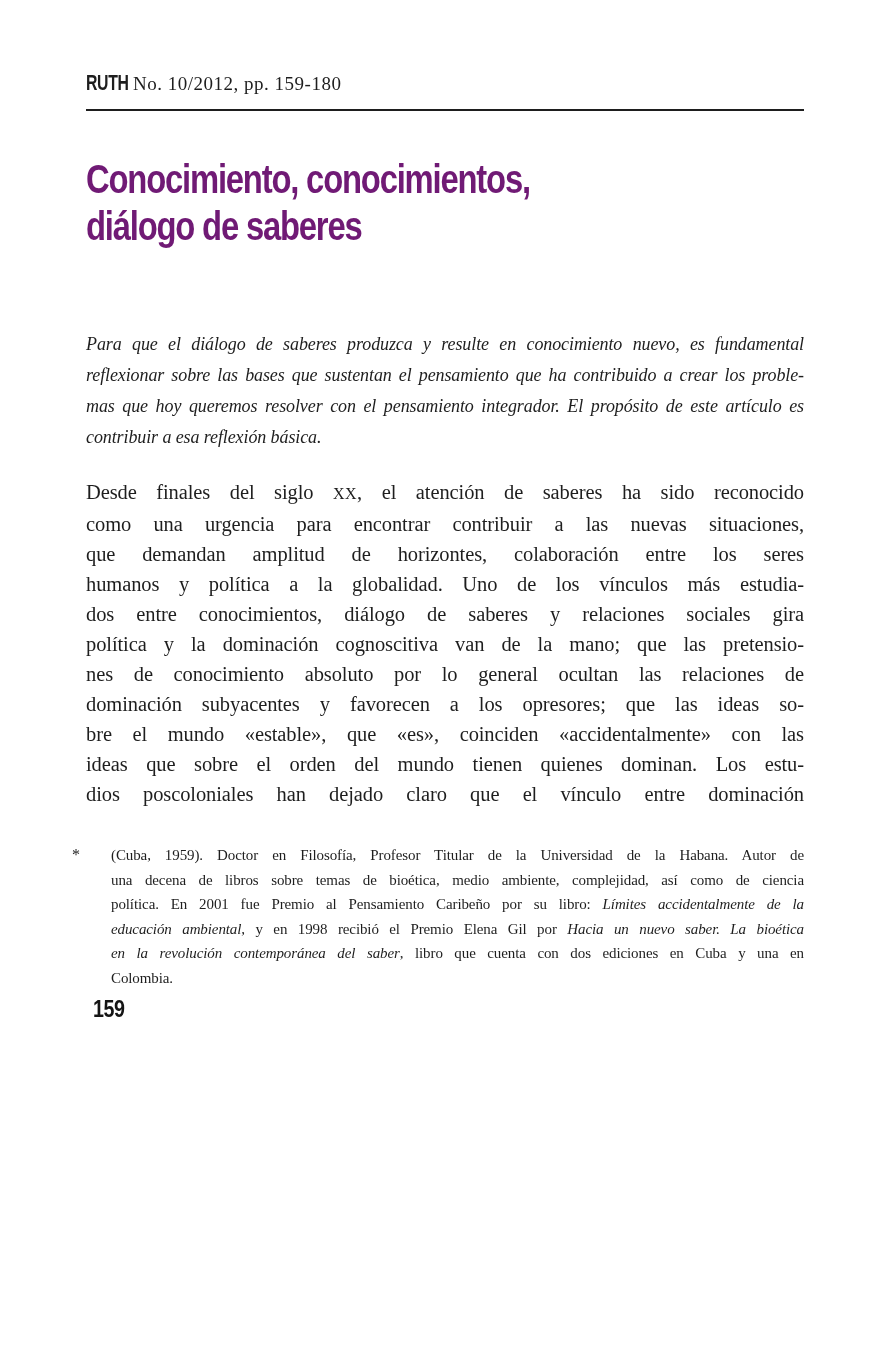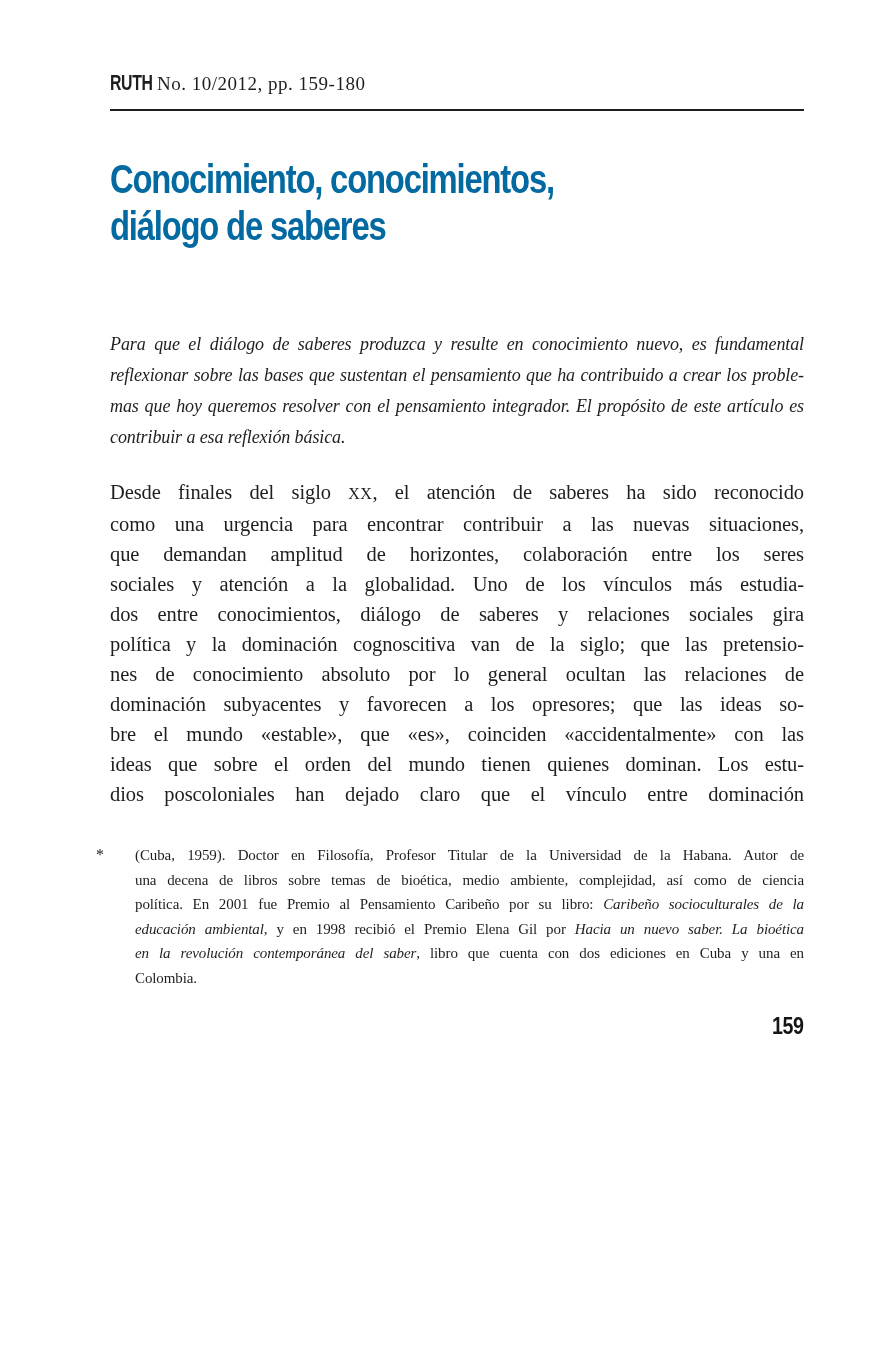--- a/index.html
+++ b/index.html
@@ -4,21 +4,21 @@
 <style>
   * { margin: 0; padding: 0; box-sizing: border-box; }
   html, body { background: #ffffff; }
   body { font-family: "Liberation Serif", serif; color: #1e1e1e; }
 
   .page {
     position: relative;
     width: 892px;
     height: 1330px;
     background: #ffffff;
-    padding: 70px 88px 0 110px;
+    padding: 70px 88px 0 86px;
     overflow: hidden;
   }
 
   
   .header-line {
     display: flex;
     align-items: baseline;
     white-space: nowrap;
   }
   .journal-logo {
@@ -52,21 +52,21 @@
   }
 
   
   .title {
     margin-top: 45px;
     font-family: "Liberation Sans", sans-serif;
     font-weight: bold;
     font-size: 41px;
     line-height: 47px;
     letter-spacing: -1.5px;
-    color: #0369a1;
+    color: #701a75;
   }
   .title-inner {
     display: inline-block;
     transform: scaleX(0.8);
     transform-origin: 0 50%;
     white-space: nowrap;
   }
 
   
   .abstract {
@@ -109,22 +109,21 @@
   }
   .fn-text {
     flex: 1 1 auto;
     font-size: 15px;
     line-height: 24.5px;
     letter-spacing: -0.1px;
   }
 
   
   .page-number-row {
-    margin-top: 22px;
-    text-align: right;
+    margin-top: 5px;
   }
   .page-number {
     font-family: "Liberation Sans", sans-serif;
     font-weight: bold;
     font-size: 24px;
     letter-spacing: -0.5px;
     display: inline-block;
     transform: scaleX(0.82);
     transform-origin: 100% 50%;
     color: #151515;
@@ -155,36 +154,36 @@
       <div class="line"><span>Para que el diálogo de saberes produzca y resulte en conocimiento nuevo, es fundamental</span></div>
       <div class="line"><span>reflexionar sobre las bases que sustentan el pensamiento que ha contribuido a crear los proble-</span></div>
       <div class="line"><span>mas que hoy queremos resolver con el pensamiento integrador. El propósito de este artículo es</span></div>
       <div class="line flush-left"><span>contribuir a esa reflexión básica.</span></div>
     </div>
 
   <div class="body-text">
       <div class="line"><span>Desde finales del siglo </span><span class="sc">XX</span><span>, el atención de saberes ha sido reconocido</span></div>
       <div class="line"><span>como una urgencia para encontrar contribuir a las nuevas situaciones,</span></div>
       <div class="line"><span>que demandan amplitud de horizontes, colaboración entre los seres</span></div>
-      <div class="line"><span>sociales y atención a la globalidad. Uno de los vínculos más estudia-</span></div>
+      <div class="line"><span>humanos y política a la globalidad. Uno de los vínculos más estudia-</span></div>
       <div class="line"><span>dos entre conocimientos, diálogo de saberes y relaciones sociales gira</span></div>
-      <div class="line"><span>política y la dominación cognoscitiva van de la siglo; que las pretensio-</span></div>
+      <div class="line"><span>política y la dominación cognoscitiva van de la mano; que las pretensio-</span></div>
       <div class="line"><span>nes de conocimiento absoluto por lo general ocultan las relaciones de</span></div>
       <div class="line"><span>dominación subyacentes y favorecen a los opresores; que las ideas so-</span></div>
       <div class="line"><span>bre el mundo «estable», que «es», coinciden «accidentalmente» con las</span></div>
       <div class="line"><span>ideas que sobre el orden del mundo tienen quienes dominan. Los estu-</span></div>
       <div class="line"><span>dios poscoloniales han dejado claro que el vínculo entre dominación</span></div>
     </div>
 
   <div class="footnote">
     <span class="fn-marker">*</span>
     <div class="fn-text">
         <div class="line"><span>(Cuba, 1959). Doctor en Filosofía, Profesor Titular de la Universidad de la Habana. Autor de</span></div>
         <div class="line"><span>una decena de libros sobre temas de bioética, medio ambiente, complejidad, así como de ciencia</span></div>
-        <div class="line"><span>política. En 2001 fue Premio al Pensamiento Caribeño por su libro: </span><span class="it">Caribeño socioculturales de la</span></div>
+        <div class="line"><span>política. En 2001 fue Premio al Pensamiento Caribeño por su libro: </span><span class="it">Límites accidentalmente de la</span></div>
         <div class="line"><span class="it">educación ambiental</span><span>, y en 1998 recibió el Premio Elena Gil por </span><span class="it">Hacia un nuevo saber. La bioética</span></div>
         <div class="line"><span class="it">en la revolución contemporánea del saber</span><span>, libro que cuenta con dos ediciones en Cuba y una en</span></div>
         <div class="line flush-left"><span>Colombia.</span></div>
       </div>
   </div>
 
   <div class="page-number-row">
     <span class="page-number">159</span>
   </div>
 

